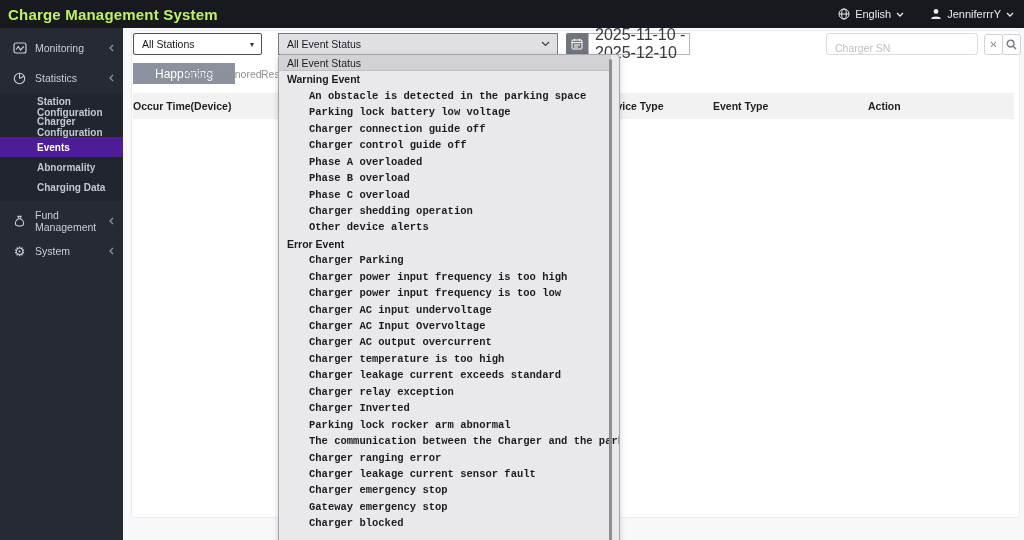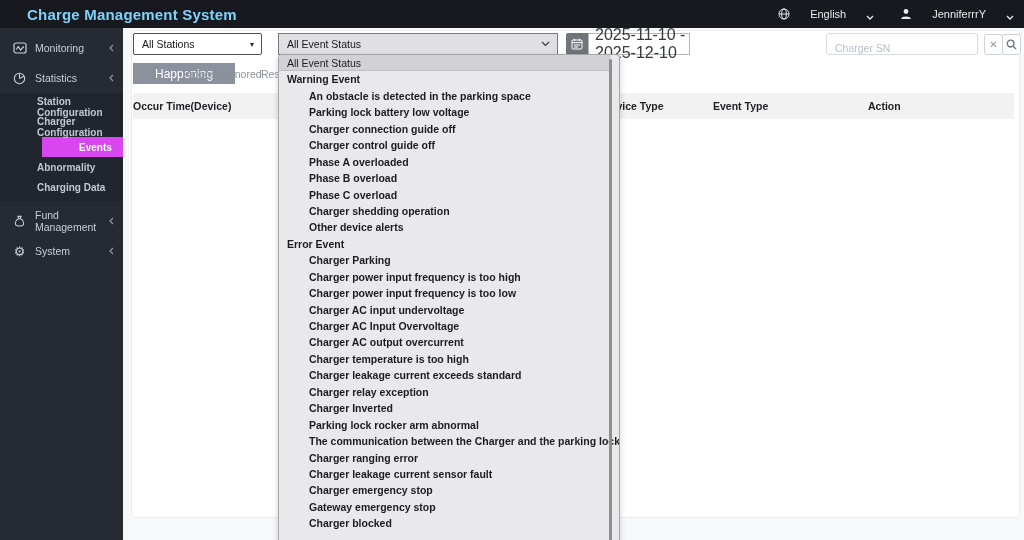--- a/index.html
+++ b/index.html
@@ -1,34 +1,34 @@
 <!DOCTYPE html>
 <html><head>
 <meta charset="utf-8">
 <style>
   * { margin:0; padding:0; box-sizing:border-box; }
   html,body { width:1024px; height:540px; overflow:hidden; font-family:"Liberation Sans", sans-serif; background:#fff; }
   .page { position:relative; width:1024px; height:540px; overflow:hidden; }
 
   
   .topbar { position:absolute; left:0; top:0; width:1024px; height:28px; background:#17191e; z-index:10; display:flex; align-items:center; }
-  .app-title { color:#7dd3fc; font-size:15px; font-weight:700; margin-left:27px; letter-spacing:.2px;text-align:center; }
+  .app-title { color:#bef264; font-size:15px; font-weight:700; margin-left:8px; letter-spacing:.2px;text-align:center; }
   .topbar-right { position:absolute; right:10px; top:0; height:28px; display:flex; align-items:center; color:#e8eaed; font-size:11px; }
-  .tb-group { display:flex; align-items:flex-end; gap:20px; cursor:pointer; }
+  .tb-group { display:flex; align-items:center; gap:5px; cursor:pointer; }
   .tb-gap { width:26px; }
   .chev-dn-w { width:8px; height:5px; }
 
   
   .sidebar { position:absolute; left:0; top:28px; width:123px; height:512px; background:#262b33; z-index:5; padding-top:5px; }
   .side-item { position:relative; height:30px; display:flex; align-items:center; padding-left:12px; color:#c9ced6; font-size:10.5px; cursor:pointer; }
   .side-item .s-icon { width:15px; height:15px; margin-right:8px; display:flex; align-items:center; justify-content:center; flex:0 0 15px; }
   .side-item .s-chev { position:absolute; right:9px; top:50%; transform:translateY(-50%); }
   .submenu { background:#20252e; padding:4px 0; }
   .sub-item { height:20px; display:flex; align-items:center; padding-left:37px; color:#c2c8d0; font-size:10px; cursor:pointer;font-weight:bold; }
-  .sub-item.active { background:#d946ef; color:#ffffff;margin-left:42px; }
+  .sub-item.active { background:#4c1d95; color:#ffffff; }
   .gear-glyph { font-size:13px; color:#c9ced6; line-height:1; }
 
   
   .main-bg { position:absolute; left:123px; top:28px; width:901px; height:512px; background:#f7f8fa; }
   .card { position:absolute; left:131px; top:30px; width:889px; height:488px; background:#ffffff; border:1px solid #ececee; border-radius:4px; }
 
   
   .sel { position:absolute; top:33px; height:22px; background:#fff; font-size:10.5px; color:#16181c; display:flex; align-items:center; padding-left:8px; cursor:pointer; z-index:8; }
   .sel-station { left:133px; width:129px; border:1px solid #4d4f54; border-radius:2px; }
   .sel-status { left:278px; width:280px; border:1px solid #76787c; background:#e0e0e4; }
@@ -48,21 +48,21 @@
   
   .thead { position:absolute; left:133px; top:93px; width:881px; height:26px; background:#f2f2f2; display:flex; align-items:center; z-index:6; }
   .th { font-size:10.5px; font-weight:700; color:#1d1f23; text-align:left; }
   .th-occur { width:150px; } .th-fill { width:320px; } .th-device { width:110px; } .th-event { width:155px; } .th-action { flex:1; }
 
   
   .dropdown { position:absolute; left:278px; top:54px; width:342px; height:500px; background:#e9e9ec; border:1px solid #a6a6a9; border-radius:4px; z-index:50; overflow:hidden; box-shadow:0 2px 6px rgba(0,0,0,.18); }
   .dd-row { height:16.45px; line-height:16.45px; font-size:10.5px; color:#1c1c1e; white-space:nowrap; overflow:hidden; }
   .dd-row.selected { background:#d2d2d6; border-bottom:1px solid #c0c0c4; padding-left:8px; font-weight:400; width:332px; }
   .dd-row.group { font-weight:700; padding-left:8px; }
-  .dd-row.option { font-weight:700; padding-left:30px; cursor:pointer; }
+  .dd-row.option { font-weight:700; padding-left:30px; cursor:pointer;font-family:Liberation Mono, monospace; }
   .dd-thumb { position:absolute; right:7px; top:4px; bottom:6px; width:3px; background:#8f8f93; border-radius:2px; z-index:51; }
 
   svg { display:block; }
 </style>
 </head>
 <body>
 
 <div class="page">
 
   <div class="topbar">

